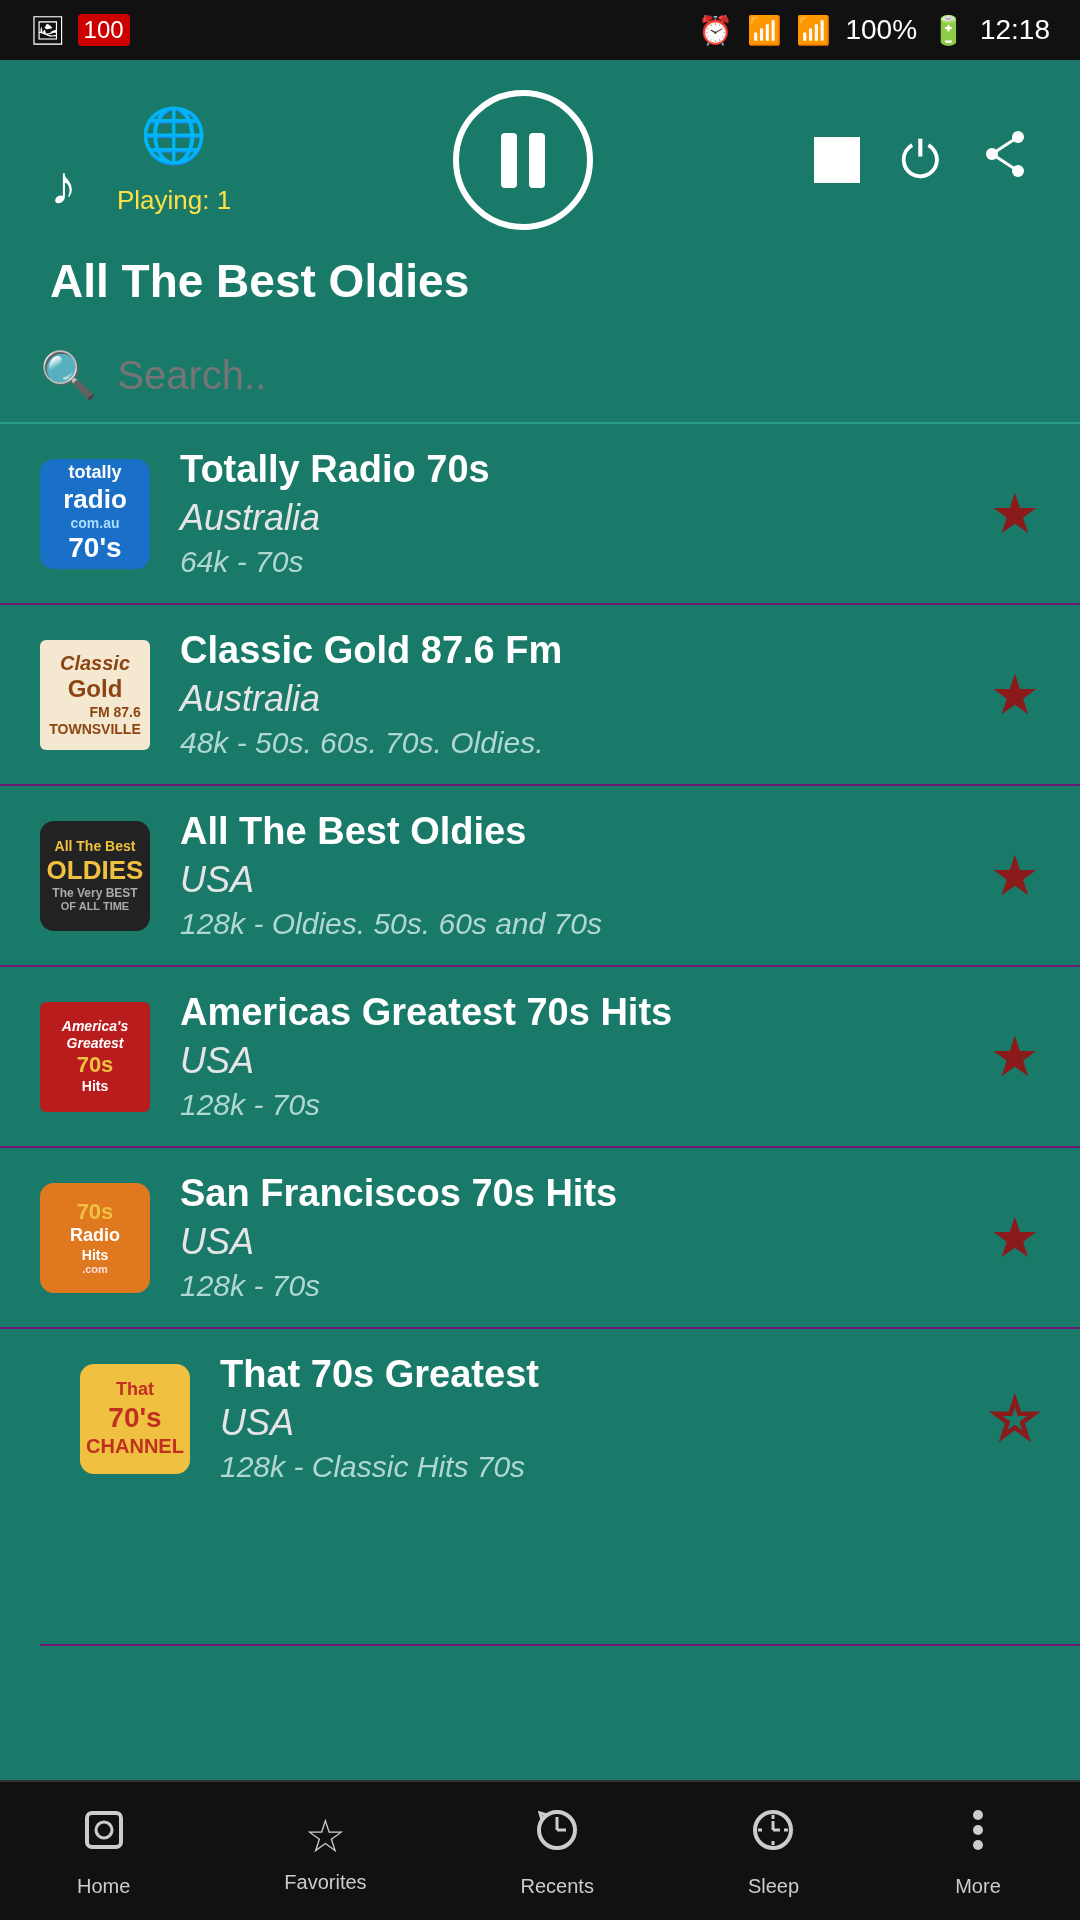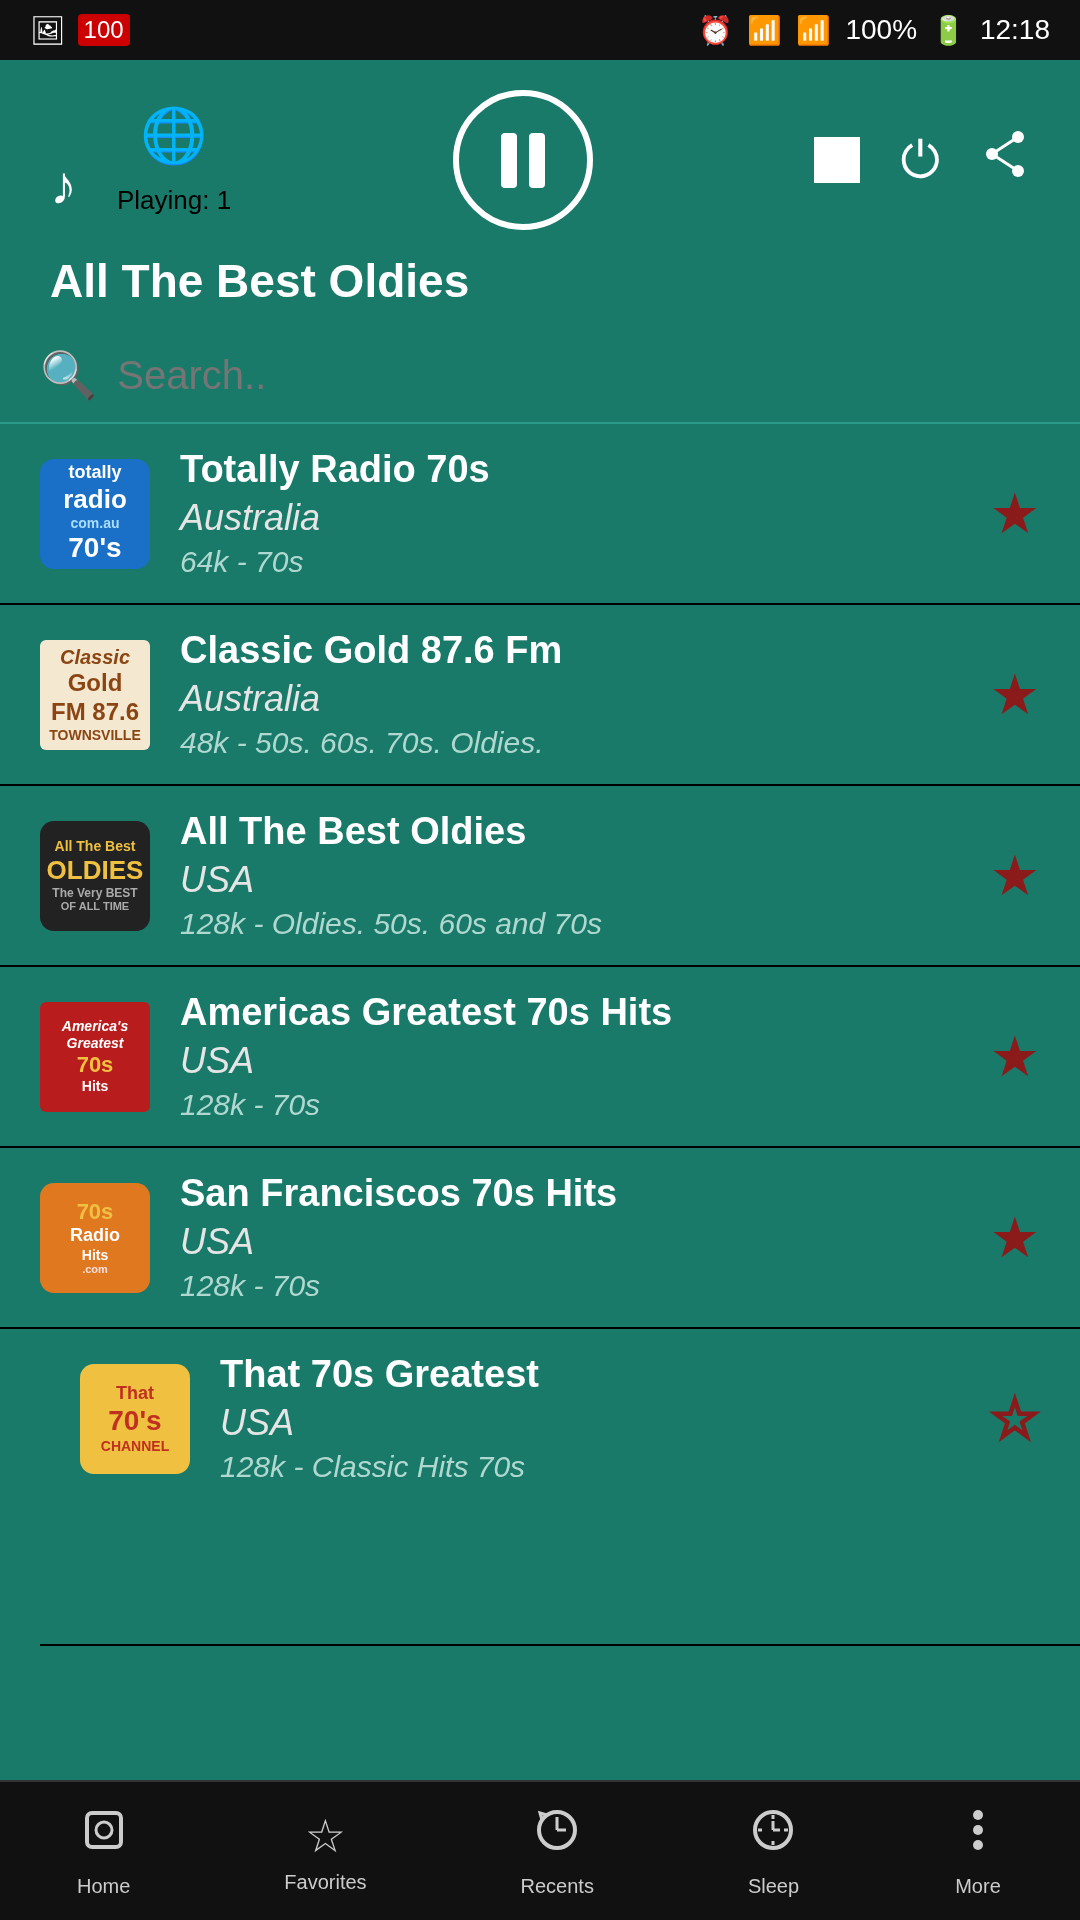--- a/index.html
+++ b/index.html
@@ -41,21 +41,21 @@
     }
     .player-left-icons { display: flex; align-items: flex-end; gap: 40px; }
     .player-right-icons { display: flex; align-items: center; gap: 40px; }
     .music-icon, .globe-icon {
       display: flex;
       flex-direction: column;
       align-items: center;
       font-size: 50px;
       color: white;
     }
-    .globe-sub { font-size: 26px; color: #000000; margin-top: 18px; }
+    .globe-sub { font-size: 26px; color: #fde047; margin-top: 18px; }
     .pause-btn {
       width: 140px;
       height: 140px;
       border-radius: 50%;
       border: 6px solid white;
       display: flex;
       align-items: center;
       justify-content: center;
       background: transparent;
       cursor: pointer;
@@ -108,21 +108,21 @@
       color: #aaa;
       width: 100%;
     }
 
     
     .station-list { flex: 1; overflow: hidden; }
     .station-item {
       display: flex;
       align-items: center;
       padding: 24px 40px;
-      border-bottom: 2px solid #000000;
+      border-bottom: 2px solid #701a75;
       gap: 30px;
       cursor: pointer;
     }
     .station-logo {
       width: 110px;
       height: 110px;
       border-radius: 14px;
       flex-shrink: 0;
       overflow: hidden;
       display: flex;
@@ -271,21 +271,21 @@
       <div class="station-details">64k - 70s</div>
     </div>
     <span class="star-btn star-filled">★</span>
   </div>
 
   <div class="station-item">
     <div class="station-logo logo-classic">
       <div class="logo-content" style="color:#8b4513;">
         <div style="font-size:20px;font-style:italic;">Classic</div>
         <div style="font-size:24px;font-weight:bold;">Gold</div>
-        <div style="font-size:24px;">FM 87.6</div>
+        <div style="font-size:14px;text-align:right;">FM 87.6</div>
         <div style="font-size:14px;">TOWNSVILLE</div>
       </div>
     </div>
     <div class="station-info">
       <div class="station-name">Classic Gold 87.6 Fm</div>
       <div class="station-country">Australia</div>
       <div class="station-details">48k - 50s. 60s. 70s. Oldies.</div>
     </div>
     <span class="star-btn star-filled">★</span>
   </div>
@@ -339,21 +339,21 @@
       <div class="station-details">128k - 70s</div>
     </div>
     <span class="star-btn star-filled">★</span>
   </div>
 
   <div class="station-item" style="padding-bottom:160px;margin-left:40px;">
     <div class="station-logo logo-70s-channel">
       <div class="logo-content" style="color:#c03020;">
         <div style="font-size:18px;font-weight:bold;">That</div>
         <div style="font-size:28px;font-weight:bold;">70's</div>
-        <div style="font-size:14px;font-weight:bold;">CHANNEL</div>
+        <div style="font-size:20px;font-weight:bold;">CHANNEL</div>
       </div>
     </div>
     <div class="station-info">
       <div class="station-name">That 70s Greatest</div>
       <div class="station-country">USA</div>
       <div class="station-details">128k - Classic Hits 70s</div>
     </div>
     <span class="star-btn star-empty">☆</span>
   </div>
 </div>

